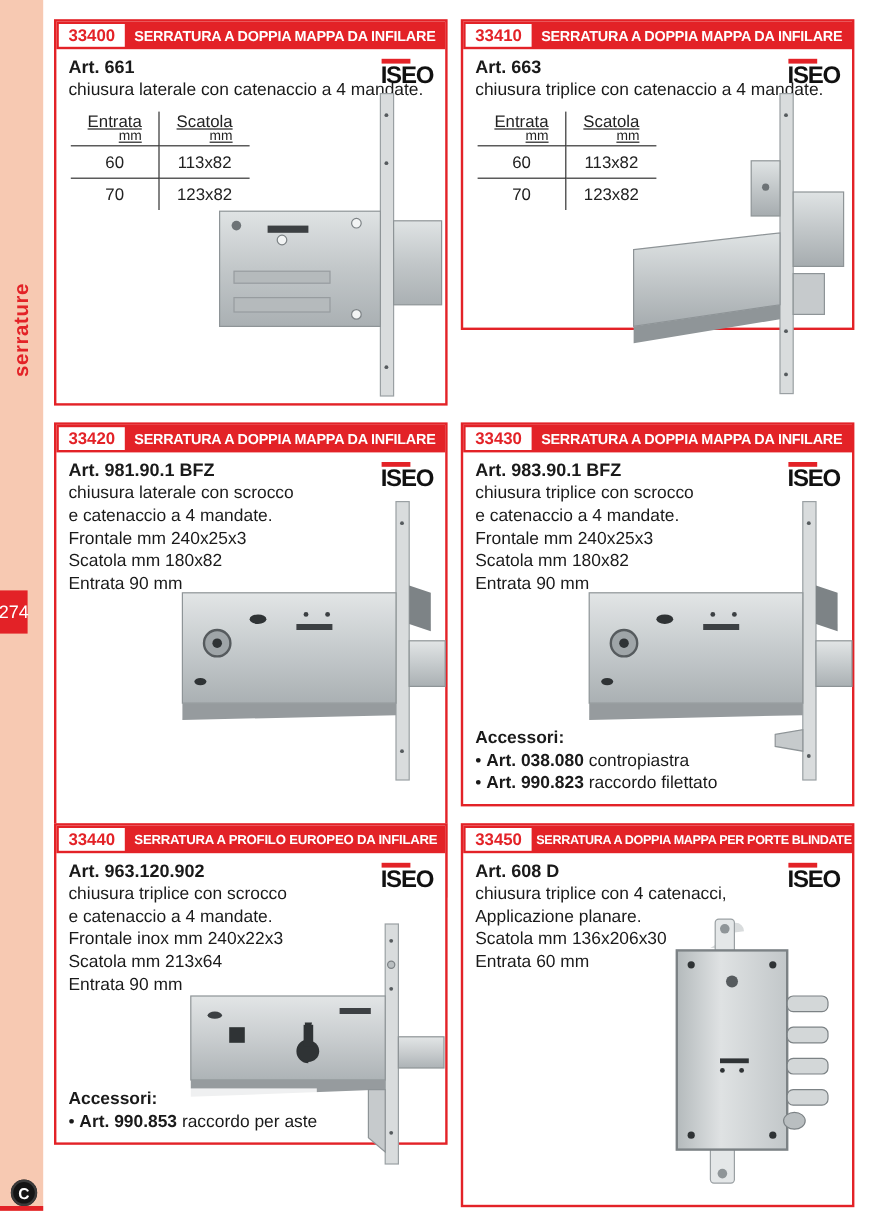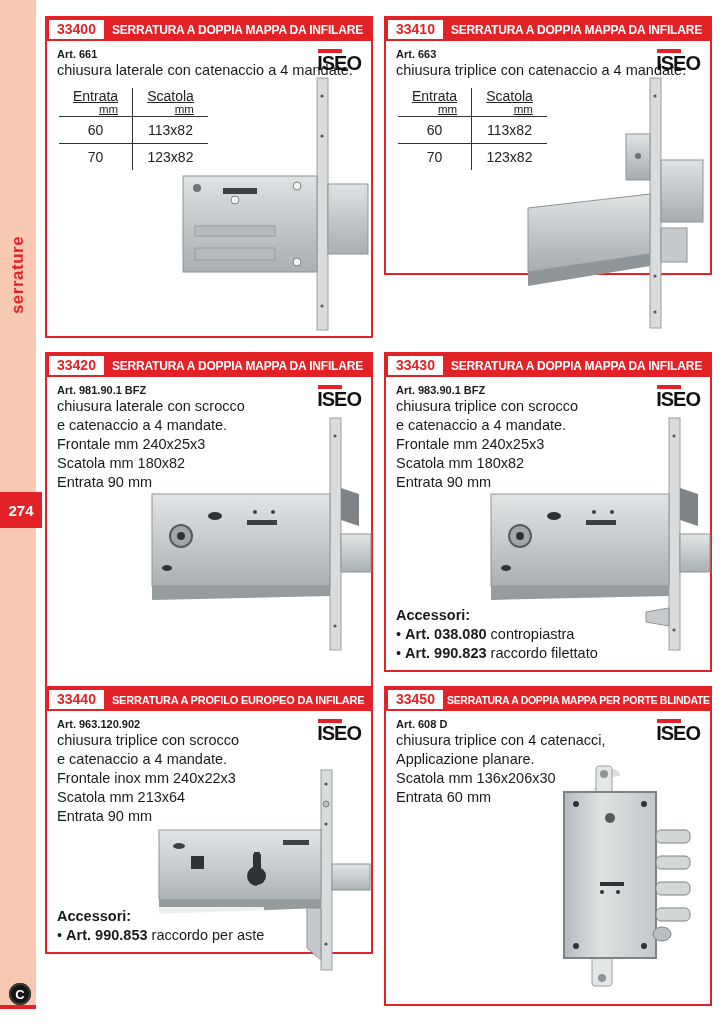--- a/index.html
+++ b/index.html
@@ -7,22 +7,22 @@
     width:724px;height:1024px;position:relative;background:#fff;
     font-family:"Liberation Sans", sans-serif;color:#1a1a1a;overflow:hidden;
   }
   
   .sidebar{position:absolute;left:0;top:0;width:36px;height:1005px;background:#f7c9b2;border-bottom:4px solid #e32227;}
   .sidebar-label{
     position:absolute;top:275px;left:18px;transform:translate(-50%,-50%) rotate(-90deg);
     color:#e32227;font-weight:bold;font-size:17px;letter-spacing:.5px;white-space:nowrap;
   }
   .page-badge{
-    position:absolute;top:492px;left:0;width:42px;height:36px;background:#e32227;
-    color:#fff;font-weight:bold;font-size:15px;display:flex;align-items:center;justify-content:center;
+    position:absolute;top:492px;left:0;width:23px;height:36px;background:#e32227;
+    color:#fff;font-weight:normal;font-size:15px;display:flex;align-items:center;justify-content:center;
   }
   .corner-logo{
     position:absolute;top:983px;left:9px;width:22px;height:22px;border-radius:50%;
     background:#141414;color:#fff;font-weight:bold;font-size:13px;
     display:flex;align-items:center;justify-content:center;box-shadow:0 0 0 2px #3a3a3a inset;
   }
   
   .cell{
     position:absolute;width:328px;border:2px solid #e32227;background:#fff;box-sizing:border-box;
   }
@@ -36,21 +36,21 @@
   .code-box{
     background:#fff;color:#e32227;font-weight:bold;font-size:14px;line-height:17px;
     display:flex;align-items:center;padding:0 8px;margin:2px 0 2px 2px;flex:0 0 auto;
   }
   .cell-title{
     color:#fff;font-weight:bold;font-size:12px;letter-spacing:-.2px;
     display:flex;align-items:center;padding-left:8px;white-space:nowrap;
   }
   #cell4 .cell-title{font-size:11px;}
   #cell5 .cell-title{font-size:10.5px;padding-left:4px;letter-spacing:-.3px;}
-  .art{font-weight:bold;font-size:11px;margin:7px 0 1px 10px;}
+  .art{font-weight:bold;font-size:15px;margin:7px 0 1px 10px;}
   .desc{font-size:14.5px;line-height:19px;margin-left:10px;}
   .iseo{
     position:absolute;top:31px;right:10px;color:#111;font-weight:bold;font-size:20px;
     letter-spacing:-1px;padding-top:5px;line-height:18px;
   }
   .iseo::before{content:"";position:absolute;top:0;left:1px;width:24px;height:4px;background:#e32227;}
   
   .spec-table{border-collapse:collapse;margin:8px 0 0 12px;font-size:14px;color:#222;}
   .spec-table th{font-weight:normal;padding:0 14px 2px 14px;text-align:right;border-bottom:1.5px solid #333;text-decoration:underline;}
   .spec-table th .unit{font-size:11.5px;line-height:10px;}

